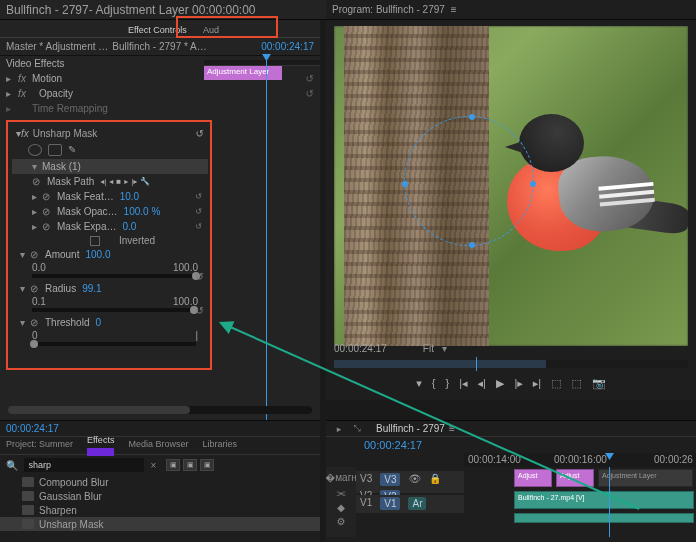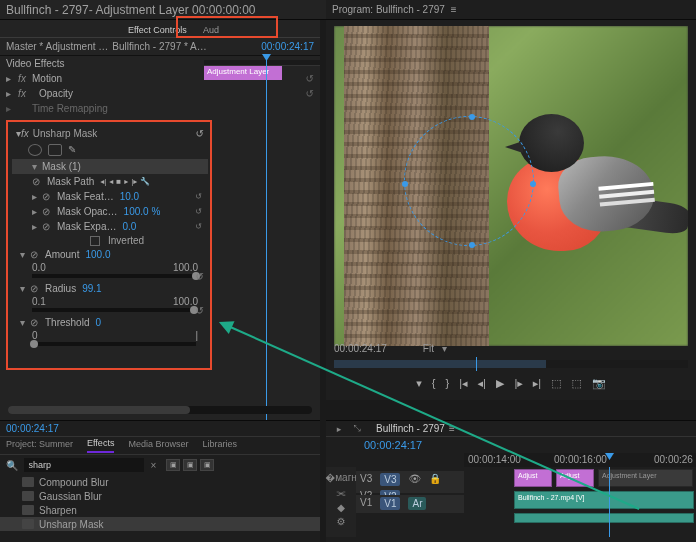--- a/index.html
+++ b/index.html
@@ -31,21 +31,21 @@
 .mask-tools .ellipse{border-radius:50%}
 .mask-tools .pen{border:none;color:#999}
 .mask-row{display:flex;align-items:center;padding:1px 6px 1px 20px;font-size:9px;height:15px}
 .mask-row .tw{width:10px;color:#888}
 .mask-row .stopw{width:12px;color:#888;margin-right:3px}
 .mask-row .lbl{color:#aaa}
 .mask-row .val{color:#3a9ae8;margin-left:6px}
 .mask-row .keyf{margin-left:auto;color:#777;font-size:8px}
 .mask-nav{display:flex;gap:3px;margin-left:6px}
 .mask-nav span{color:#aaa;font-size:8px}
-.inverted-row{display:flex;align-items:center;gap:8px;padding:1px 0 1px 78px}
+.inverted-row{display:flex;align-items:center;gap:19px;padding:1px 0 1px 78px}
 .inverted-row .chk{width:10px;height:10px;border:1px solid #666}
 .slider-row{display:flex;justify-content:space-between;padding:0 10px 0 20px;font-size:8px;color:#888}
 .slider{margin:1px 12px 3px 20px;height:4px;background:#111;position:relative}
 .slider .thumb{position:absolute;width:8px;height:8px;background:#888;border-radius:50%;top:-2px}
 .prog-panel{left:326px;top:0;width:370px;height:400px;background:#1e1e1e}
 .prog-tabs{height:20px;display:flex;align-items:center;padding:0 6px;border-bottom:1px solid #0a0a0a}
 .prog-view{position:relative;left:8px;top:6px;width:354px;height:320px;background:#333}
 .prog-img{width:100%;height:100%;position:relative;overflow:hidden}
 .img-bg{position:absolute;inset:0;background:linear-gradient(135deg,#6a8a4a 0%,#8aab5e 30%,#5a7a3a 60%,#7a9a4e 100%);filter:blur(1px)}
 .trunk{position:absolute;left:10px;top:0;width:145px;height:100%;background:linear-gradient(90deg,#8a7560 0%,#a89278 15%,#756048 30%,#9c8670 50%,#6b5a42 70%,#8a7560 100%)}
@@ -64,21 +64,21 @@
 .prog-ctrl{position:absolute;left:8px;bottom:46px;width:354px;display:flex;align-items:center;gap:8px;color:#3a9ae8}
 .prog-slider{position:absolute;left:8px;bottom:32px;width:354px;height:8px;background:#1a1a1a}
 .prog-slider .track{position:absolute;left:0;width:60%;height:100%;background:#2a3a4a}
 .prog-slider .ph{position:absolute;left:40%;top:-3px;width:1px;height:14px;background:#3a9ae8}
 .transport{position:absolute;left:8px;bottom:6px;width:354px;height:22px;display:flex;align-items:center;gap:10px;justify-content:center}
 .transport span{color:#aaa;font-size:11px;cursor:pointer}
 .btm-left{position:absolute;left:0;top:420px;width:320px;height:122px;background:#1e1e1e;border-top:1px solid #0a0a0a}
 .btm-tc{height:16px;padding:2px 6px;color:#3a9ae8;font-size:10px;border-bottom:1px solid #333}
 .btm-tabs{height:18px;display:flex;align-items:center;gap:14px;padding:0 6px;border-bottom:1px solid #333}
 .btm-tabs span{font-size:9px;color:#888;padding-bottom:3px}
-.btm-tabs span.active{color:#ccc;border-bottom:2px solid #6d28d9}
+.btm-tabs span.active{color:#ccc;border-bottom:8px solid #6d28d9}
 .search-row{display:flex;align-items:center;padding:3px 6px;gap:6px}
 .search-row .ico{color:#888}
 .search-row input{background:#141414;border:none;color:#ccc;padding:2px 4px;font-size:9px;width:120px}
 .search-row .x{color:#888;cursor:pointer}
 .fx-badges{display:flex;gap:3px;margin-left:4px}
 .fx-badges span{width:14px;height:12px;background:#333;border:1px solid #444;font-size:7px;display:flex;align-items:center;justify-content:center}
 .fx-item{display:flex;align-items:flex-start;padding:2px 6px 2px 22px;font-size:9px;color:#aaa;height:14px}
 .fx-item .ico{width:12px;height:10px;background:#444;margin-right:5px;border-radius:1px}
 .timeline{position:absolute;left:326px;top:420px;width:370px;height:122px;background:#1e1e1e;border-top:1px solid #0a0a0a}
 .tl-hdr{height:16px;display:flex;align-items:center;padding:0 6px;border-bottom:1px solid #333}

